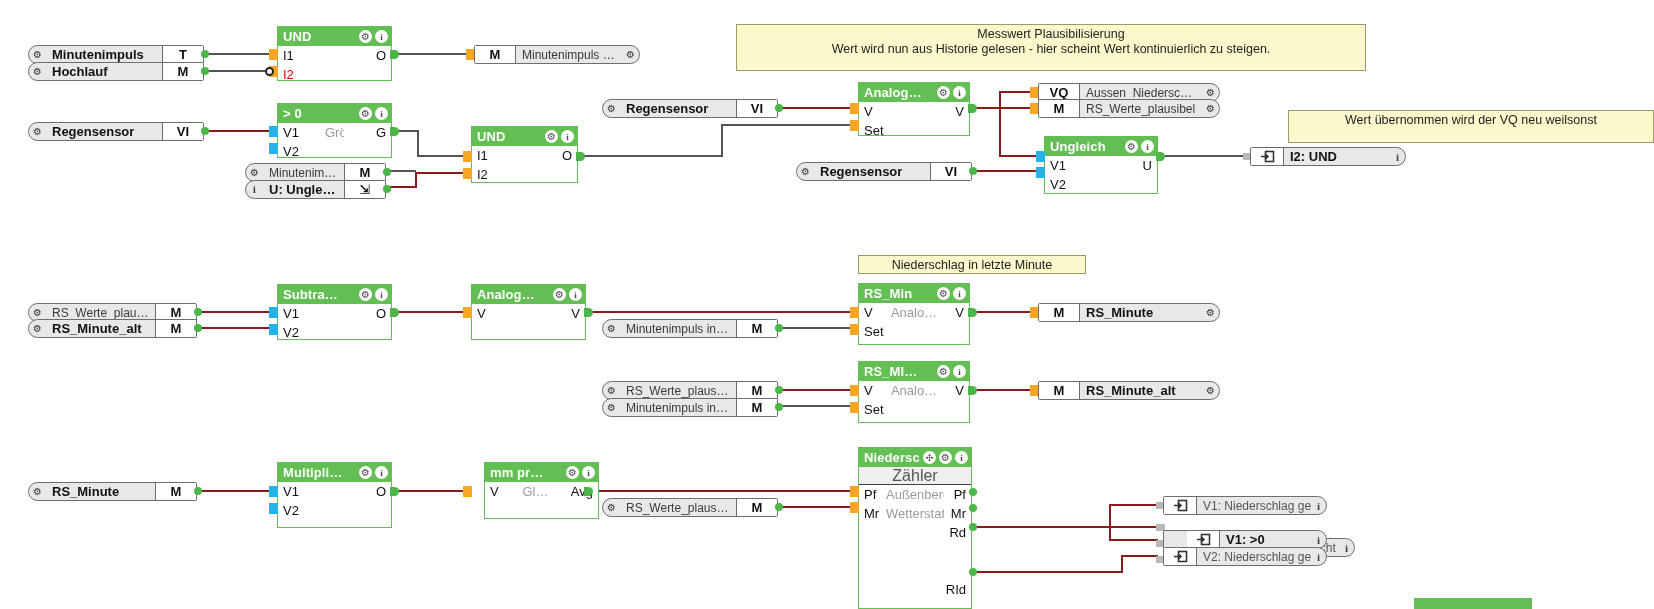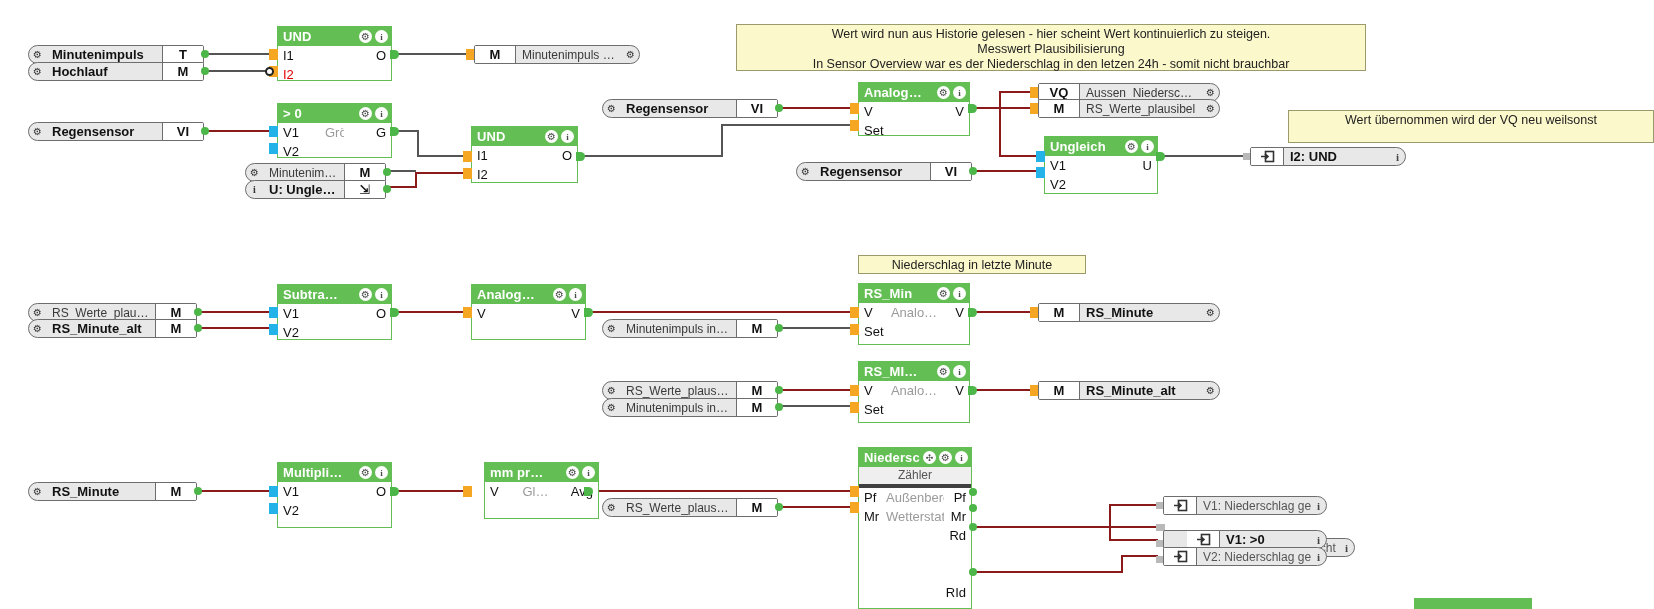--- a/index.html
+++ b/index.html
@@ -11,22 +11,22 @@
   #wires{position:absolute;left:0;top:0;width:1654px;height:609px;pointer-events:none;}
 
   
   .abs{position:absolute;box-sizing:border-box;}
 
   
   .block{border:1px solid #63bf53;background:#ffffff;}
   .blk-head{background:#63bf53;color:#ffffff;height:19px;display:flex;align-items:center;
             padding:0 3px 0 5px;font-size:13px;font-weight:bold;letter-spacing:.1px;}
   .blk-head .ttl{flex:1;white-space:nowrap;overflow:hidden;}
-  .blk-sub{background:#efefef;color:#555;font-size:12px;text-align:center;height:17px;
-           line-height:17px;border-bottom:4px solid #404040;}
+  .blk-sub{background:#efefef;color:#555;font-size:16px;text-align:center;height:17px;
+           line-height:17px;border-bottom:1px solid #404040;}
   .blk-body{position:relative;font-size:13px;color:#111;}
   .prow{display:flex;align-items:center;height:19px;padding:0 5px;}
   .prow .pin-in{width:42px;text-align:left;}
   .prow .pmid{flex:1;text-align:center;color:#9a9a9a;white-space:nowrap;overflow:hidden;}
   .prow .pin-out{width:42px;text-align:right;}
   .red{color:#e10000;}
 
   
   .hicon{width:13px;height:13px;border-radius:50%;background:#ffffff;color:#4b4b4b;
          display:inline-flex;align-items:center;justify-content:center;font-size:9px;
@@ -186,23 +186,22 @@
   <div class="pin out-gr abs" style="left:390px;top:50px;"></div>
 
   <div class="pin in-or abs" style="left:466px;top:49px;"></div>
   <div class="abs cap right" style="left:474px;top:45px;width:166px;">
     <span class="tp">M</span>
     <span class="nm">Minutenimpuls intern</span>
     <span class="knob">⚙</span>
   </div>
 
   <div class="abs note" style="left:736px;top:24px;width:630px;height:47px;">
+    <div>Messwert Plausibilisierung</div>
     <div>Wert wird nun aus Historie gelesen - hier scheint Wert kontinuierlich zu steigen.</div>
-    <div>Messwert Plausibilisierung</div>
-    <div>In Sensor Overview war es der Niederschlag in den letzen 24h - somit nicht brauchbar</div>
   </div>
 
   <div class="abs cap left bold" style="left:28px;top:122px;width:176px;">
     <span class="knob">⚙</span>
     <span class="nm">Regensensor</span>
     <span class="tp">VI</span>
   </div>
   <div class="pin out-dot abs" style="left:201px;top:127px;"></div>
 
   <div class="abs block" style="left:277px;top:103px;width:115px;height:55px;">

